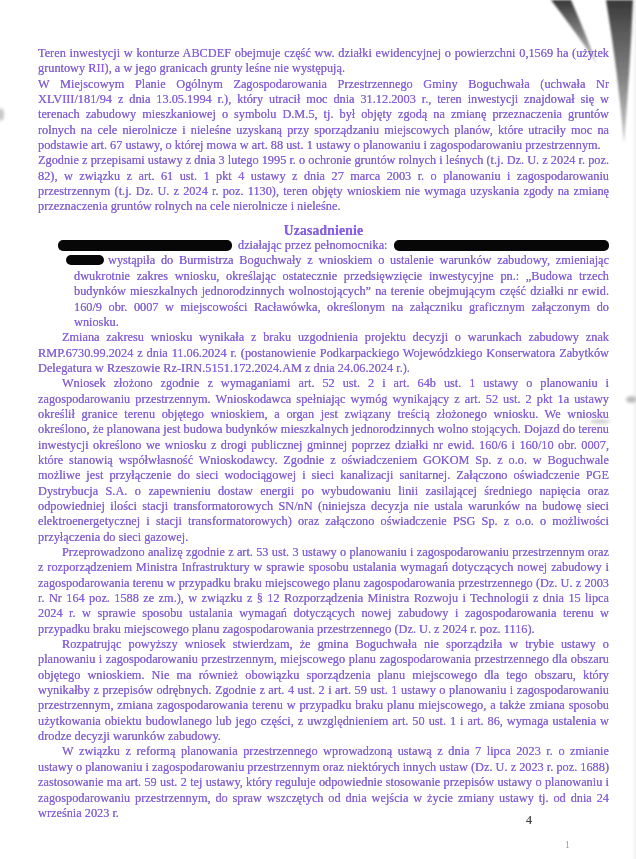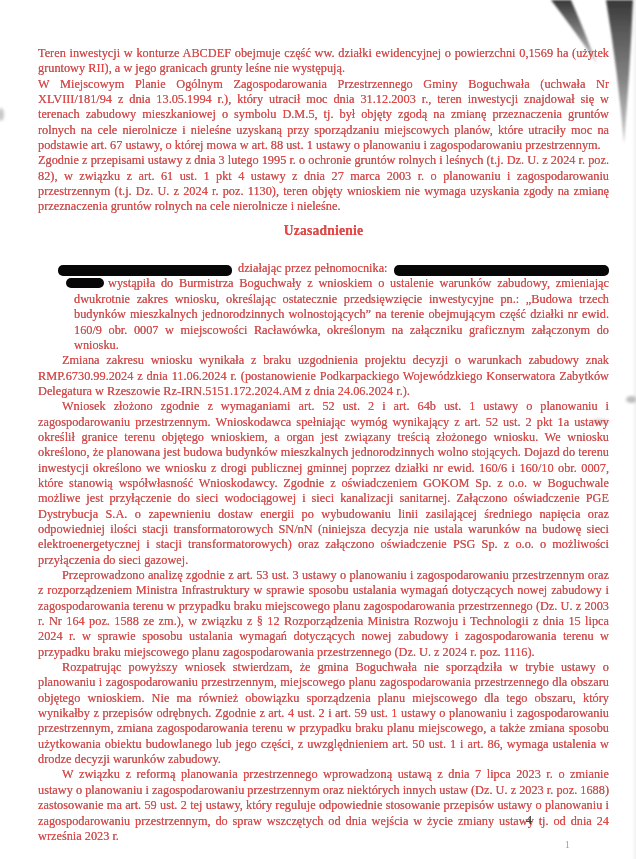--- a/index.html
+++ b/index.html
@@ -21,48 +21,48 @@
     top: 0; right: 0;
     width: 4px; height: 100%;
     background: linear-gradient(to left, rgba(120,120,120,0.10), rgba(120,120,120,0));
     pointer-events: none;
   }
   .content {
     position: absolute;
     left: 38px;
     top: 46px;
     width: 571px;
-    color: #ef4444;
+    color: #8b5cf6;
     font-size: 12.3px;
     line-height: 15.35px;
     text-align: justify;
     text-shadow: 0 0 0.55px rgba(45,45,45,0.65);
   }
   .para { margin: 0; }
   .para.indent { text-indent: 24px; }
   .para.hang { text-indent: -8px; margin-left: 36px; }
   .heading {
-    margin: 8px 0 23px 0;
+    margin: 8px 0 0 0;
     text-align: center;
     font-size: 13.6px;
     font-weight: bold;
     letter-spacing: 0.2px;
     text-indent: 0;
   }
   
   .redaction {
     display: inline-block;
     background: #070707;
     height: 10px;
     border-radius: 5px;
     vertical-align: -1px;
   }
   .rline {
     display: flex;
-    align-items: flex-end;
+    align-items: center;
     gap: 6px;
     height: 15.35px;
   }
   .rline .rtext { white-space: nowrap; }
   .bar-a { width: 174px; margin-left: 20px; height: 11px; }
   .bar-b { flex: 1; height: 11px; }
   .bar-c { width: 38px; margin-right: 4px; }
   .page-number {
     position: absolute;
     left: 526px;

